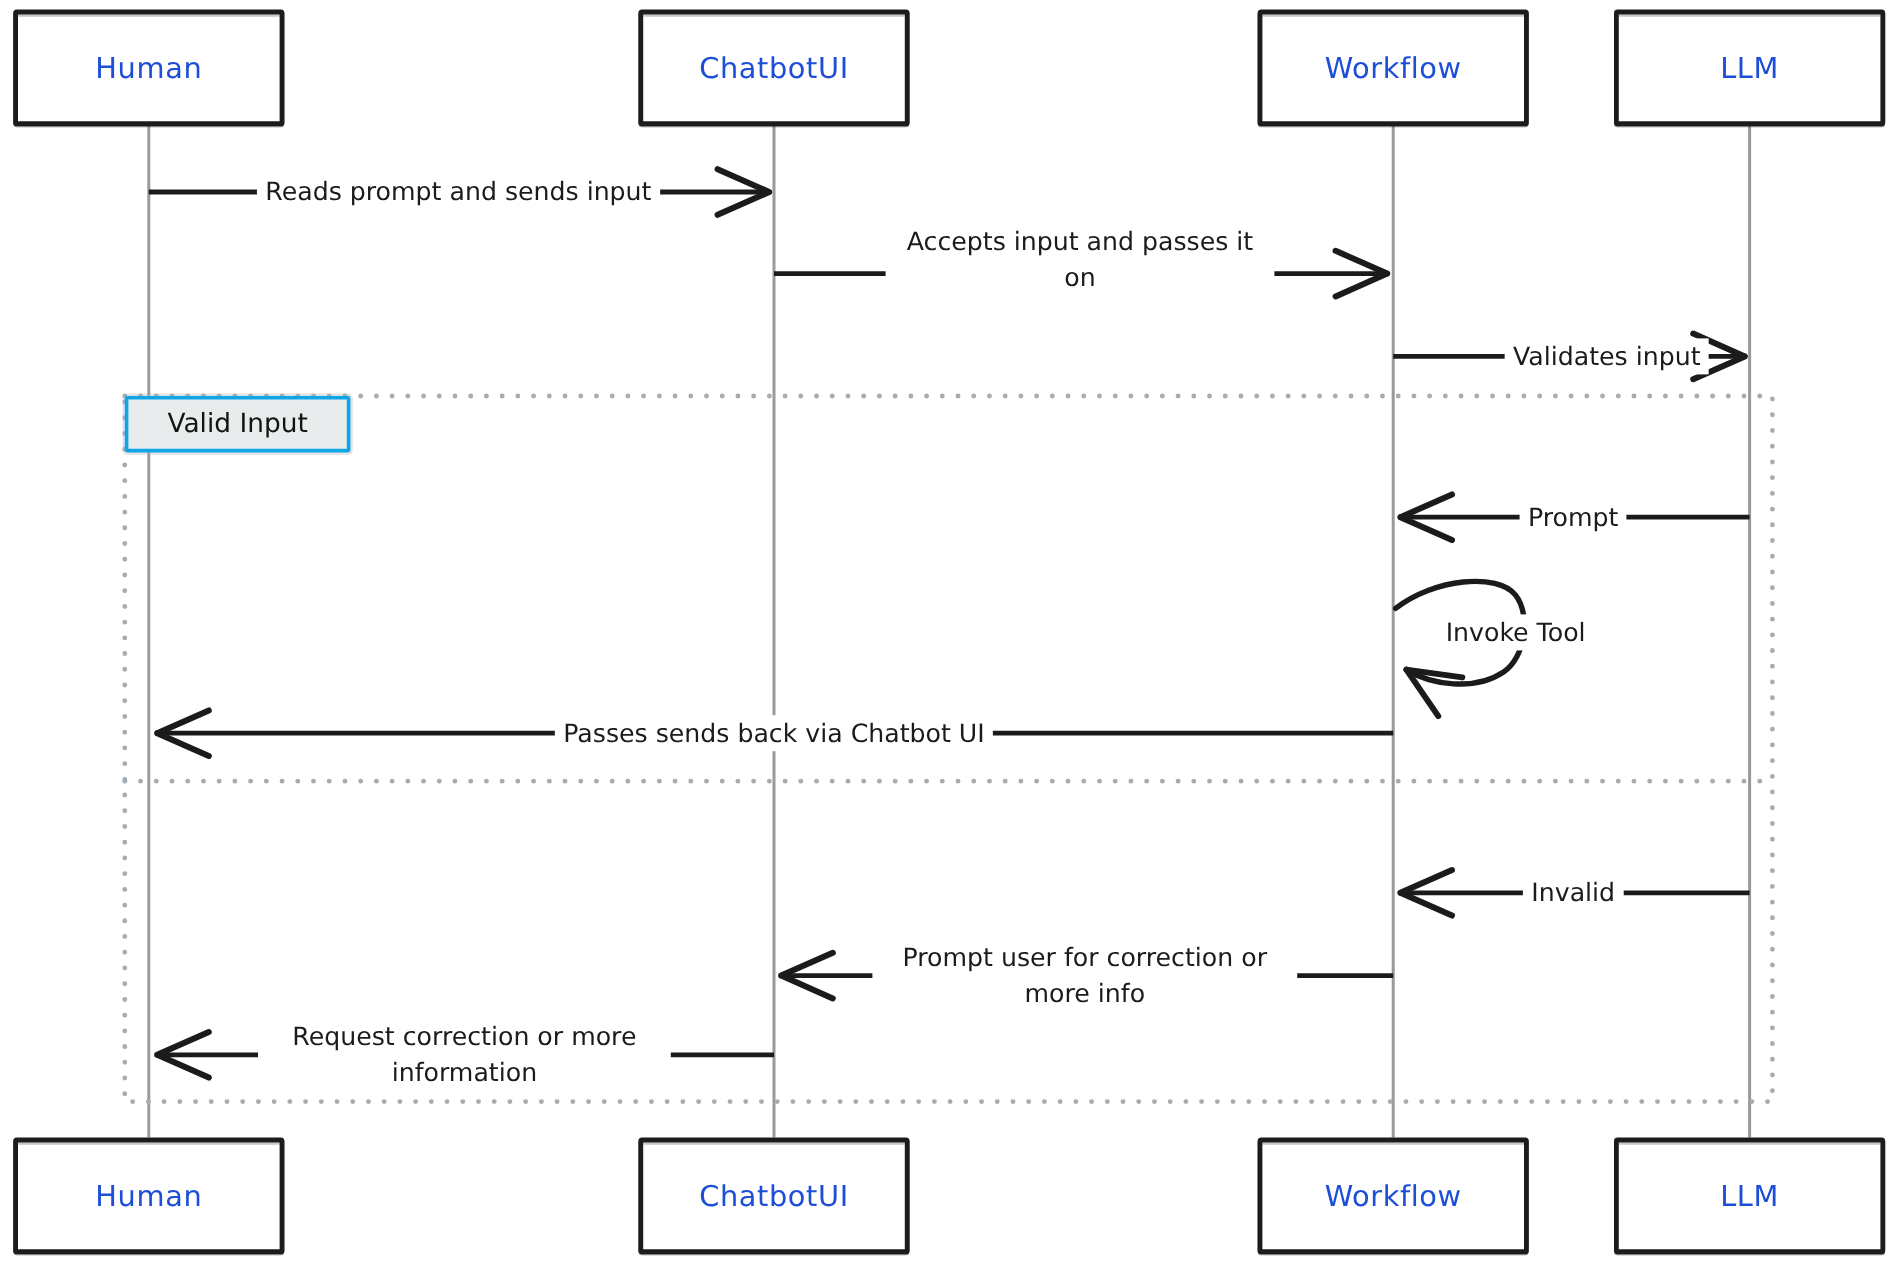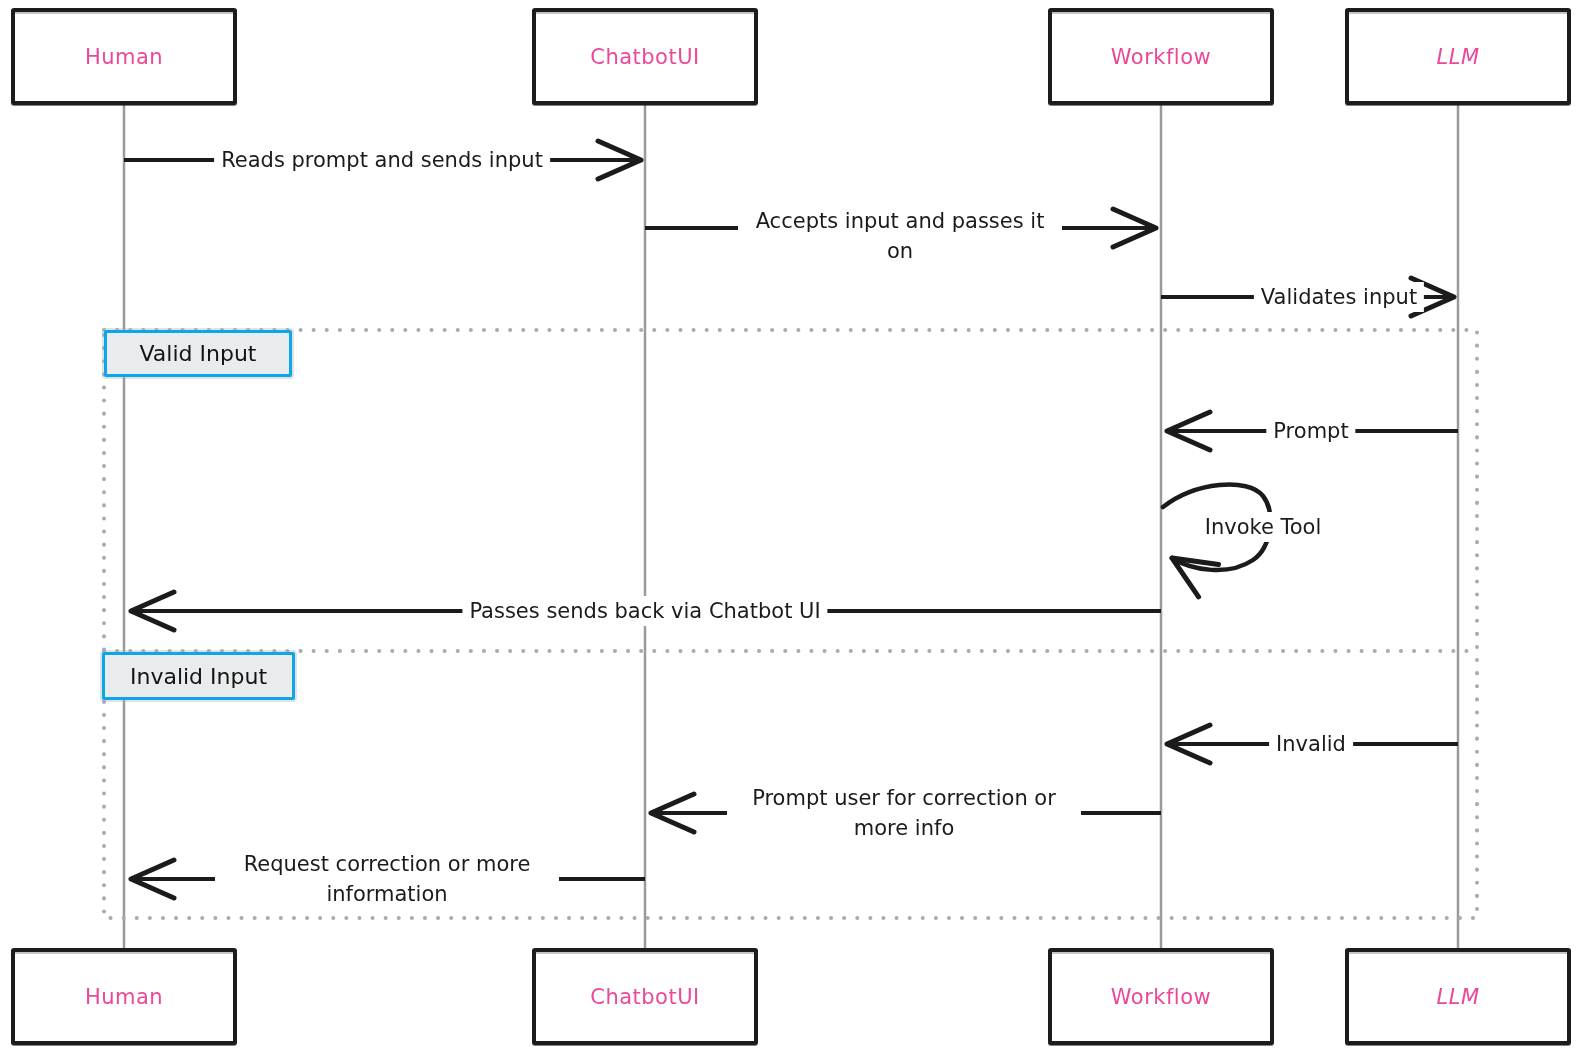--- a/index.html
+++ b/index.html
@@ -15,23 +15,23 @@
   .participant{
     position:absolute;
     width:218px;height:89px;
     background:#ffffff;
     border:4px solid #1c1c1c;
     border-radius:3px;
     display:flex;align-items:center;justify-content:center;
     box-shadow:0 1px 0 rgba(28,28,28,.55), inset 0 2px 0 rgba(28,28,28,.25);
   }
   .participant .plabel{
-    font-size:21px;color:#ec4899;letter-spacing:.5px;
+    font-size:24px;color:#1d4ed8;letter-spacing:.5px;
   }
-  .participant.llm .plabel{font-style:italic;}
+  .participant.llm .plabel{}
 
   .msg{
     position:absolute;
     transform:translate(-50%,-50%);
     background:#ffffff;
     color:#1b1b1b;
     font-size:21px;line-height:30px;
     text-align:center;
     padding:0 7px;
     white-space:nowrap;
@@ -101,26 +101,23 @@
   <div class="participant" style="left:1048px;top:948px;">
       <span class="plabel">Workflow</span>
     </div>
   <div class="participant llm" style="left:1345px;top:948px;">
       <span class="plabel">LLM</span>
     </div>
 
   <div class="frame-label" style="left:104px;top:330px;width:182px;height:41px;">
       <span>Valid Input</span>
     </div>
-  <div class="frame-label" style="left:102px;top:652px;width:187px;height:42px;">
-      <span>Invalid Input</span>
-    </div>
 
   <div class="msg" style="left:382px;top:160px;">Reads prompt and sends input</div>
-  <div class="msg wrap" style="left:900px;top:236px;width:310px;">Accepts input and passes it on</div>
+  <div class="msg wrap" style="left:900px;top:216px;width:310px;">Accepts input and passes it on</div>
   <div class="msg" style="left:1339px;top:297px;">Validates input</div>
   <div class="msg" style="left:1311px;top:431px;">Prompt</div>
   <div class="msg" style="left:1263px;top:527px;">Invoke Tool</div>
   <div class="msg" style="left:645px;top:611px;">Passes sends back via Chatbot UI</div>
   <div class="msg" style="left:1311px;top:744px;">Invalid</div>
   <div class="msg wrap" style="left:904px;top:813px;width:340px;">Prompt user for correction or more info</div>
   <div class="msg wrap" style="left:387px;top:879px;width:330px;">Request correction or more information</div>
 
 </div>
 

